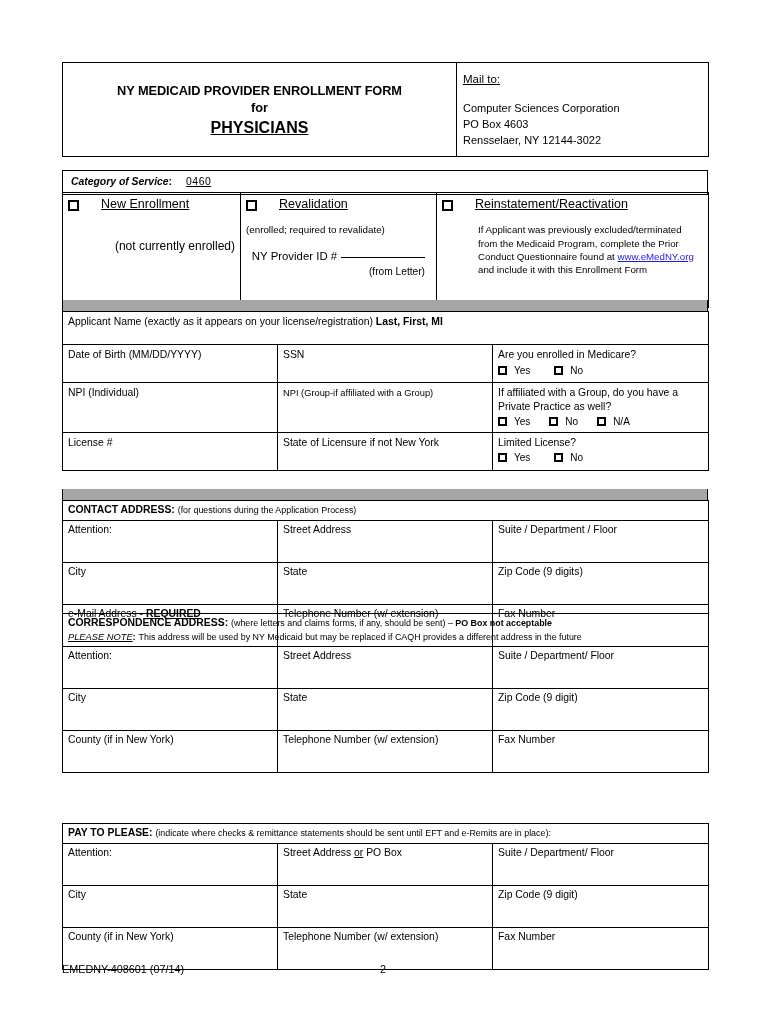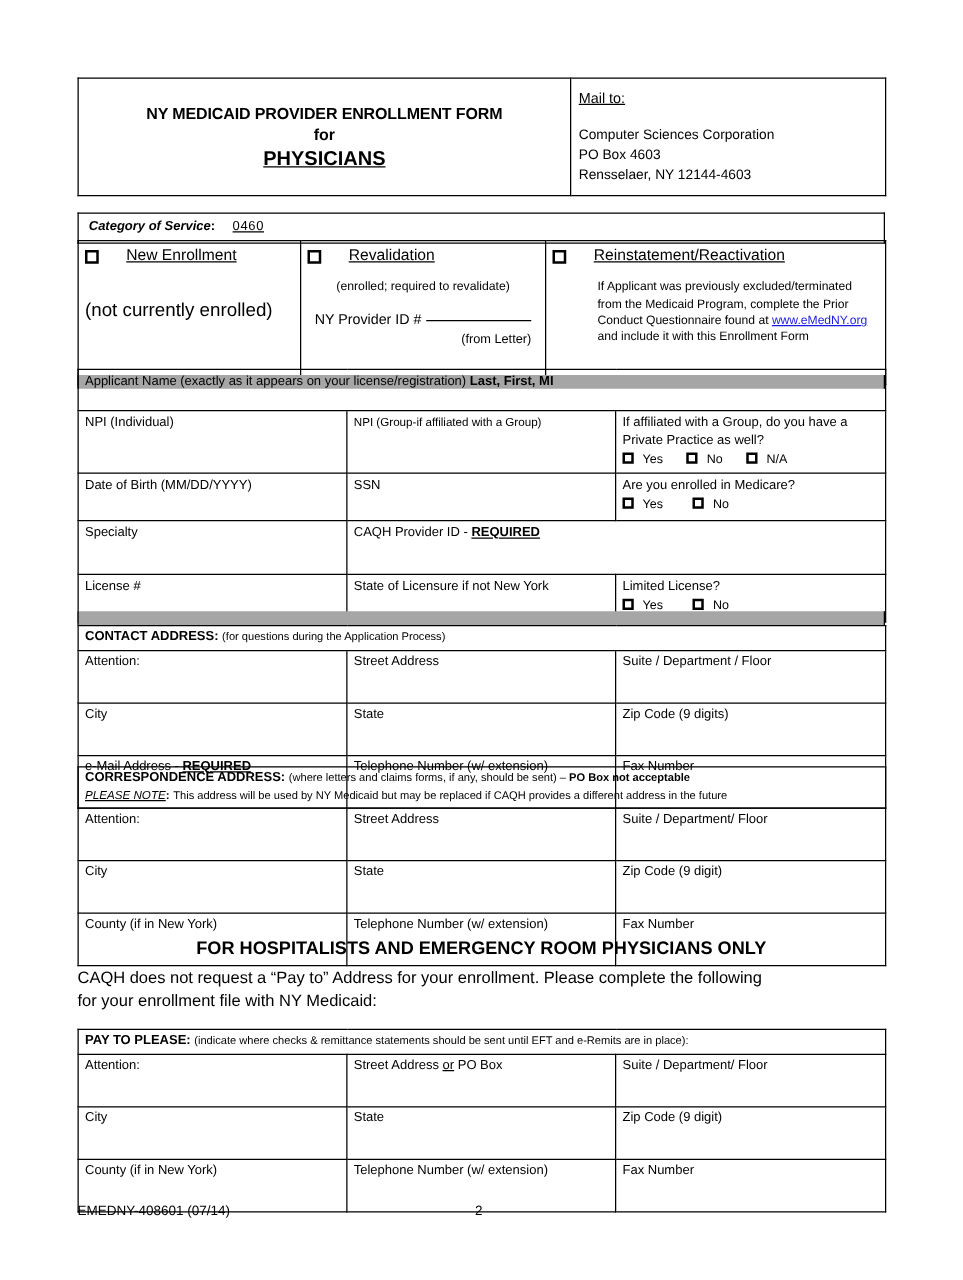--- a/index.html
+++ b/index.html
@@ -83,26 +83,26 @@
     font-size: 12.5px;
     white-space: nowrap;
     margin-bottom: 2px;
   }
   .enr-head .lbl {
     text-decoration: underline;
     margin-left: 22px;
     vertical-align: 2px;
   }
   .enr-c1-sub {
+    text-align: right;
+    margin-top: 25px;
+    font-size: 12px;
+  }
+  .enr-c2-sub1 {
     text-align: left;
-    margin-top: 25px;
-    font-size: 15px;
-  }
-  .enr-c2-sub1 {
-    text-align: center;
     margin-top: 10px;
     font-size: 9.8px;
   }
   .enr-c2-id {
     margin-top: 12px;
     font-size: 11.4px;
     text-align: center;
   }
   .enr-c2-id .rule {
     display: inline-block;
@@ -230,21 +230,21 @@
           <tr>
         <td class="hdr-left">
           <div class="hdr-title1">NY MEDICAID PROVIDER ENROLLMENT FORM</div>
           <div class="hdr-for">for</div>
           <div class="hdr-title2">PHYSICIANS</div>
         </td>
         <td class="hdr-right">
           <div class="mailto">Mail to:</div>
           <div>Computer Sciences Corporation</div>
           <div>PO Box 4603</div>
-          <div>Rensselaer, NY 12144-4603</div>
+          <div>Rensselaer, NY 12144-3022</div>
         </td>
       </tr>
     </tbody>
       </table>
   </div>
 
   <div class="sec" style="top:170px;">
     <table class="ftbl">
       <tbody>
           <tr>
@@ -277,53 +277,49 @@
           <div class="enr-head"><span class="cbx"></span><span class="lbl">Reinstatement/Reactivation</span></div>
           <div class="enr-c3-body"><span>If Applicant was previously excluded/terminated from the Medicaid Program, complete the Prior Conduct Questionnaire found at </span><span class="lnk">www.eMedNY.org</span><span> and include it with this Enrollment Form</span></div>
         </td>
       </tr>
     </tbody>
       </table>
   </div>
 
   <div class="graybar" style="position:absolute;left:62px;top:300px;"></div>
 
-  <div class="sec" style="top:295px;">
+  <div class="sec" style="top:311px;">
     <table class="ftbl">
       <colgroup>
           <col style="width:215px">
           <col style="width:215px">
           <col style="width:216px">
         </colgroup>
       <tbody>
           <tr>
         <td colspan="3" style="height:26px"><span>Applicant Name (exactly as it appears on your license/registration)</span> <span class="b">Last, First, MI</span></td>
+      </tr>
+      <tr>
+        <td class="tall"><span>Date of Birth (MM/DD/YYYY)</span></td>
+        <td><span>SSN</span></td>
+        <td>
+          <div>Are you enrolled in Medicare?</div>
+          <div class="ynrow"><span class="opt"><span class="cbx-sm"></span><span class="t">Yes</span></span><span class="opt"><span class="cbx-sm"></span><span class="t">No</span></span></div>
+        </td>
       </tr>
       <tr>
         <td class="tall2"><span>NPI (Individual)</span></td>
         <td><span class="small">NPI (Group-if affiliated with a Group)</span></td>
         <td>
           <div>If affiliated with a Group, do you have a</div>
           <div>Private Practice as well?</div>
           <div class="ynrow"><span class="opt" style="margin-right:19px"><span class="cbx-sm"></span><span class="t">Yes</span></span><span class="opt" style="margin-right:19px"><span class="cbx-sm"></span><span class="t">No</span></span><span class="opt"><span class="cbx-sm"></span><span class="t">N/A</span></span></div>
         </td>
       </tr>
       <tr>
-        <td class="tall"><span>Date of Birth (MM/DD/YYYY)</span></td>
-        <td><span>SSN</span></td>
-        <td>
-          <div>Are you enrolled in Medicare?</div>
-          <div class="ynrow"><span class="opt"><span class="cbx-sm"></span><span class="t">Yes</span></span><span class="opt"><span class="cbx-sm"></span><span class="t">No</span></span></div>
-        </td>
-      </tr>
-      <tr>
-        <td class="tall2"><span>Specialty</span></td>
-        <td colspan="2"><span>CAQH Provider ID - </span><span class="b u">REQUIRED</span></td>
-      </tr>
-      <tr>
         <td class="tall"><span>License #</span></td>
         <td><span>State of Licensure if not New York</span></td>
         <td>
           <div>Limited License?</div>
           <div class="ynrow"><span class="opt"><span class="cbx-sm"></span><span class="t">Yes</span></span><span class="opt"><span class="cbx-sm"></span><span class="t">No</span></span></div>
         </td>
       </tr>
     </tbody>
       </table>
   </div>
@@ -386,25 +382,20 @@
       </tr>
       <tr>
         <td class="tall2"><span>County (if in New York)</span></td>
         <td><span>Telephone Number (w/ extension)</span></td>
         <td><span>Fax Number</span></td>
       </tr>
     </tbody>
       </table>
   </div>
 
-  <div class="hosp" style="top:751px;">
-    <div class="hosp-title">FOR HOSPITALISTS AND EMERGENCY ROOM PHYSICIANS ONLY</div>
-    <div class="hosp-body">CAQH does not request a “Pay to” Address for your enrollment.  Please complete the following</div>
-    <div class="hosp-body">for your enrollment file with NY Medicaid:</div>
-  </div>
 
   <div class="sec" style="top:823px;">
     <table class="ftbl banner">
       <colgroup>
           <col style="width:215px">
           <col style="width:215px">
           <col style="width:216px">
         </colgroup>
       <tbody>
           <tr>

